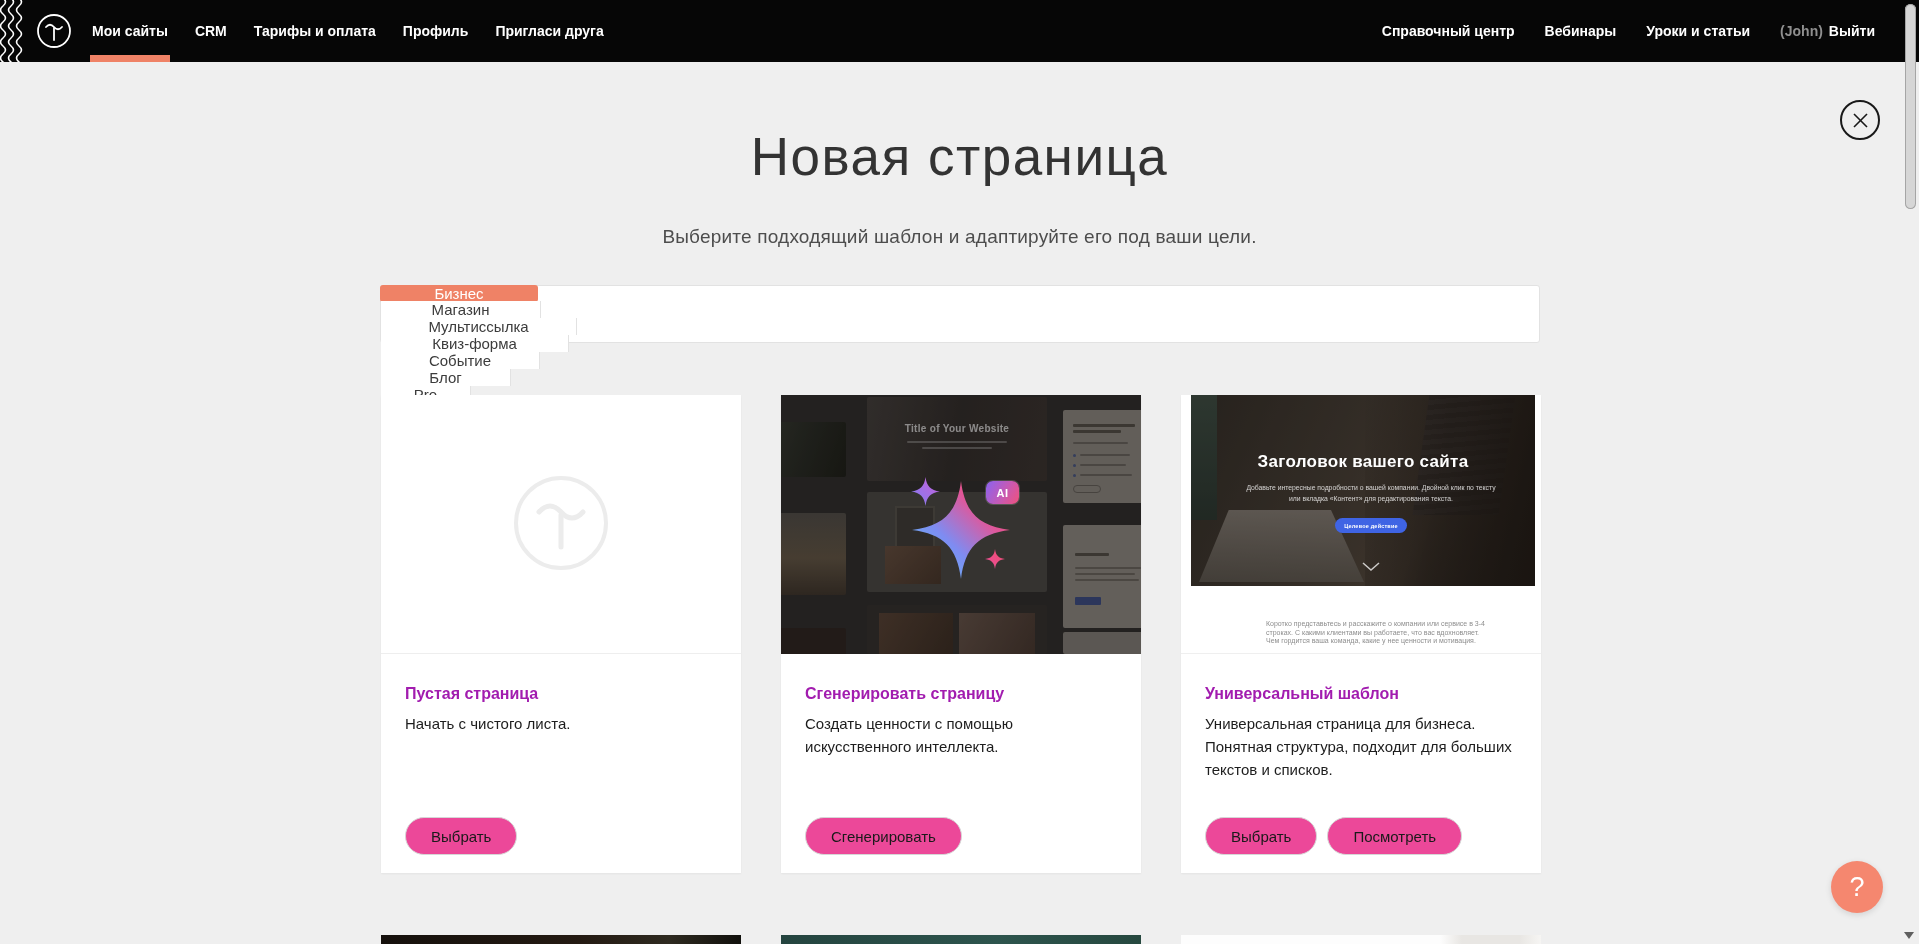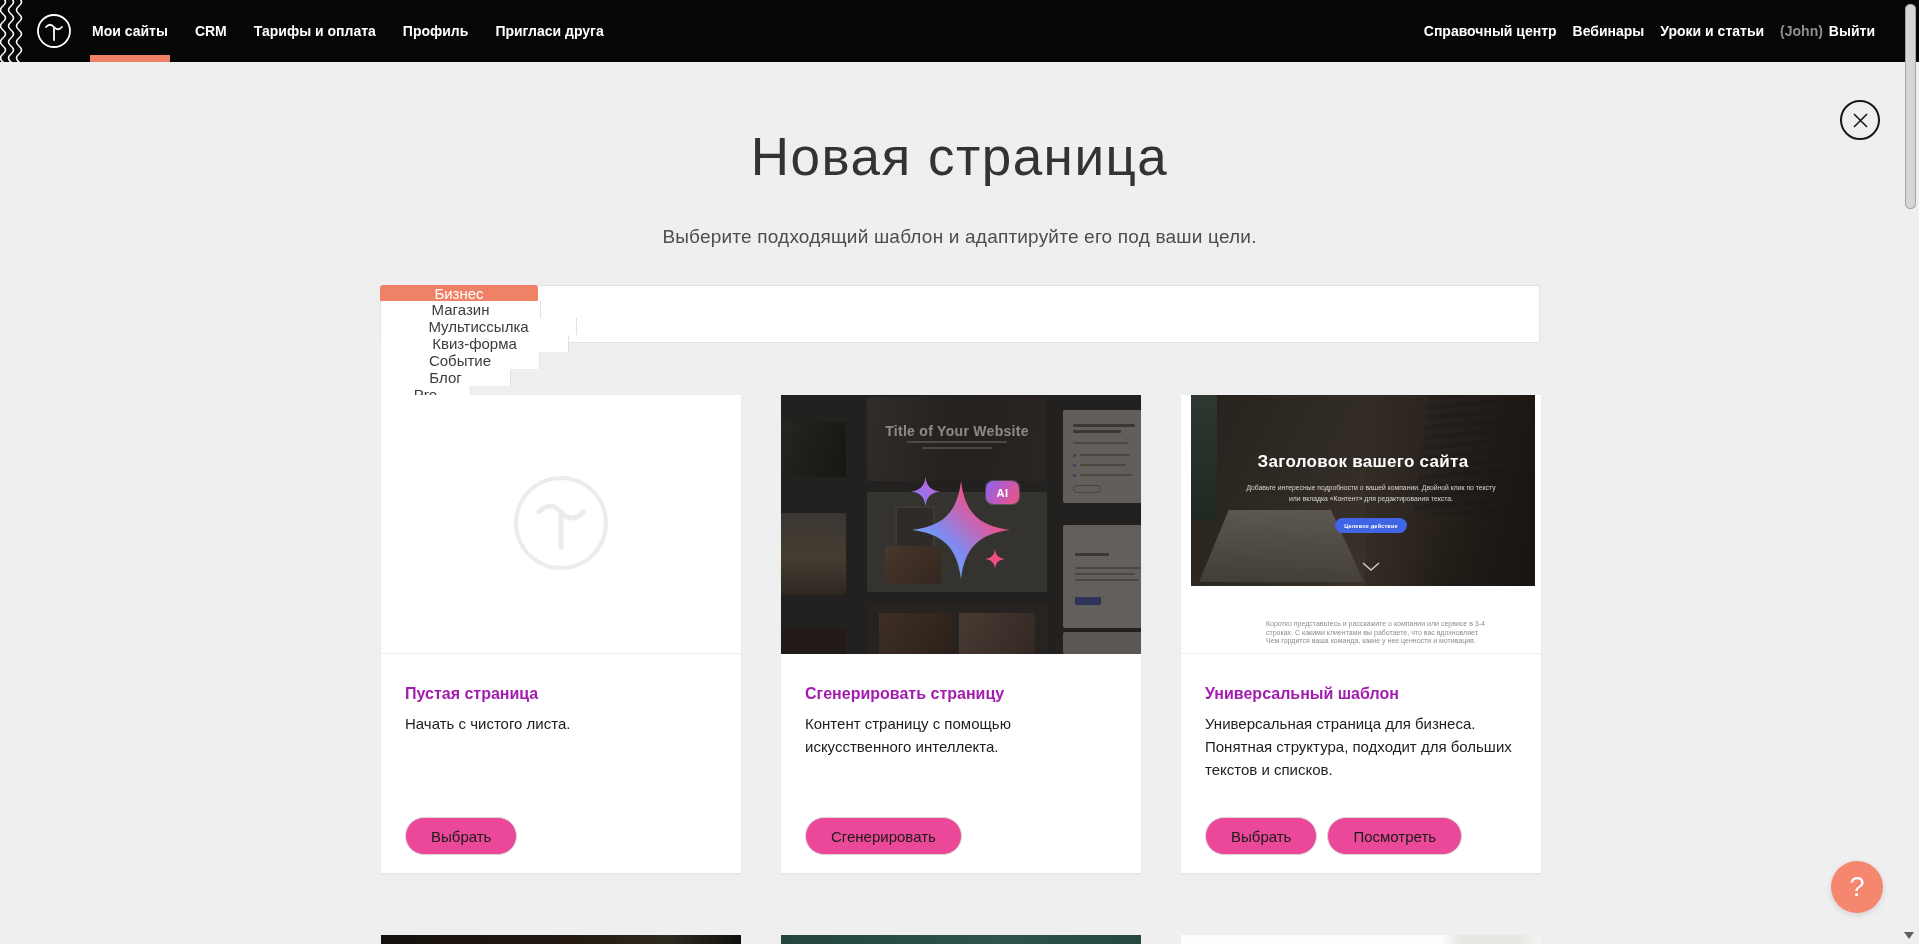--- a/index.html
+++ b/index.html
@@ -9,21 +9,21 @@
 
   .screen { position:relative; width:1919px; height:944px; background:var(--page-bg); overflow:hidden; }
 
   
   .nav { position:absolute; left:0; top:0; width:1919px; height:62px; background:var(--nav-bg); display:flex; align-items:center; }
   .zigzag { position:absolute; left:0; top:0; width:27px; height:62px; }
   .logo { position:absolute; left:36px; top:13px; width:36px; height:36px; cursor:pointer; }
   .nav-left { position:absolute; left:92px; top:0; height:62px; display:flex; gap:27px; }
   .nav-left a { position:relative; display:flex; align-items:center; height:62px; color:#fff; font-size:14px; font-weight:700; text-decoration:none; cursor:pointer; white-space:nowrap; }
   .nav-left a.active::after { content:""; position:absolute; left:-2px; right:-2px; bottom:0; height:7px; background:var(--accent); }
-  .nav-right { position:absolute; right:44px; top:0; height:62px; display:flex; gap:16px; }
+  .nav-right { position:absolute; right:44px; top:0; height:62px; display:flex; gap:30px; }
   .nav-right a { display:flex; align-items:center; height:62px; color:#fff; font-size:14px; font-weight:700; text-decoration:none; cursor:pointer; white-space:nowrap; }
   .nav-right .user { color:#8f8f8f; margin-right:6px; font-weight:700; }
 
   
   .close-btn { position:absolute; left:1840px; top:100px; width:40px; height:40px; border-radius:50%; border:2px solid #191919; background:transparent; cursor:pointer; display:flex; align-items:center; justify-content:center; }
 
   
   .page-title { position:absolute; left:0; top:126px; width:1919px; text-align:center; font-size:53px; font-weight:300; letter-spacing:1.5px; color:#333; }
   .page-subtitle { position:absolute; left:0; top:226px; width:1919px; text-align:center; font-size:19px; font-weight:400; color:#4d4d4d; letter-spacing:0.2px; }
 
@@ -47,21 +47,21 @@
   .t-c1 { background:#fff; border-bottom:1px solid #eeeeee; }
   .t-c1 svg { position:absolute; left:131px; top:79px; }
 
   
   .t-c2 { background:#2e2c2a; }
   .t-c2 .tile { position:absolute; border-radius:2px; }
   .tile-a { left:-42px; top:27px; width:107px; height:55px; background:linear-gradient(110deg,#3e4538 0%,#272b23 55%,#181a12 100%); }
   .tile-b { left:-42px; top:118px; width:107px; height:82px; background:linear-gradient(180deg,#55514a 0%,#6a5c48 55%,#40352a 100%); }
   .tile-c { left:-42px; top:233px; width:107px; height:30px; background:#2b221d; }
   .tile-hero { left:86px; top:2px; width:180px; height:84px; background:linear-gradient(100deg,#45403c 0%,#302b28 50%,#3b332e 100%); }
-  .tile-hero .mini-title { position:absolute; left:0; top:26px; width:100%; text-align:center; font-size:14px; font-weight:700; color:rgba(255,255,255,0.85); letter-spacing:0.3px; }
+  .tile-hero .mini-title { position:absolute; left:0; top:26px; width:100%; text-align:center; font-size:10px; font-weight:700; color:rgba(255,255,255,0.85); letter-spacing:0.3px; }
   .tile-hero .ln { position:absolute; height:2px; background:rgba(255,255,255,0.32); border-radius:1px; }
   .tile-mid { left:86px; top:97px; width:180px; height:100px; background:#4c4a46; }
   .tile-mid .frame { position:absolute; left:28px; top:14px; width:40px; height:48px; background:#403d38; border:2px solid #5a564f; }
   .tile-mid .photo { position:absolute; left:18px; bottom:8px; width:56px; height:38px; background:linear-gradient(135deg,#6c5240,#4a3628); }
   .tile-bot { left:86px; top:210px; width:180px; height:49px; background:#33302c; }
   .tile-bot .p1 { position:absolute; left:12px; top:8px; width:74px; height:41px; background:linear-gradient(120deg,#5c4434,#3c2c20); }
   .tile-bot .p2 { position:absolute; left:92px; top:8px; width:76px; height:41px; background:linear-gradient(120deg,#6d584c,#4a382e); }
   .tile-r1 { left:282px; top:15px; width:95px; height:93px; background:#99948c; }
   .tile-r2 { left:282px; top:130px; width:95px; height:103px; background:#9b968e; }
   .tile-r3 { left:282px; top:237px; width:95px; height:22px; background:#8e8981; }
@@ -253,21 +253,21 @@
               <stop offset="0" stop-color="#e8519c"></stop>
                 <stop offset="1" stop-color="#f24b6e"></stop>
             </linearGradient>
           </defs>
           <path d="M50 0 C54 32 68 46 100 50 C68 54 54 68 50 100 C46 68 32 54 0 50 C32 46 46 32 50 0 Z" fill="url(#g-br)"></path>
         </svg>
         <div class="ai-badge">AI</div>
       </div>
       <div class="card-body">
         <h3 class="card-title">Сгенерировать страницу</h3>
-        <p class="card-desc">Контент страницу с помощью искусственного интеллекта.</p>
+        <p class="card-desc">Создать ценности с помощью искусственного интеллекта.</p>
         <div class="card-actions">
           <button class="pill-btn">Сгенерировать</button>
         </div>
       </div>
     </article>
 
     <article class="card">
       <div class="thumb t-c3">
         <div class="c3-hero">
           <div class="c3-shelf"></div>

